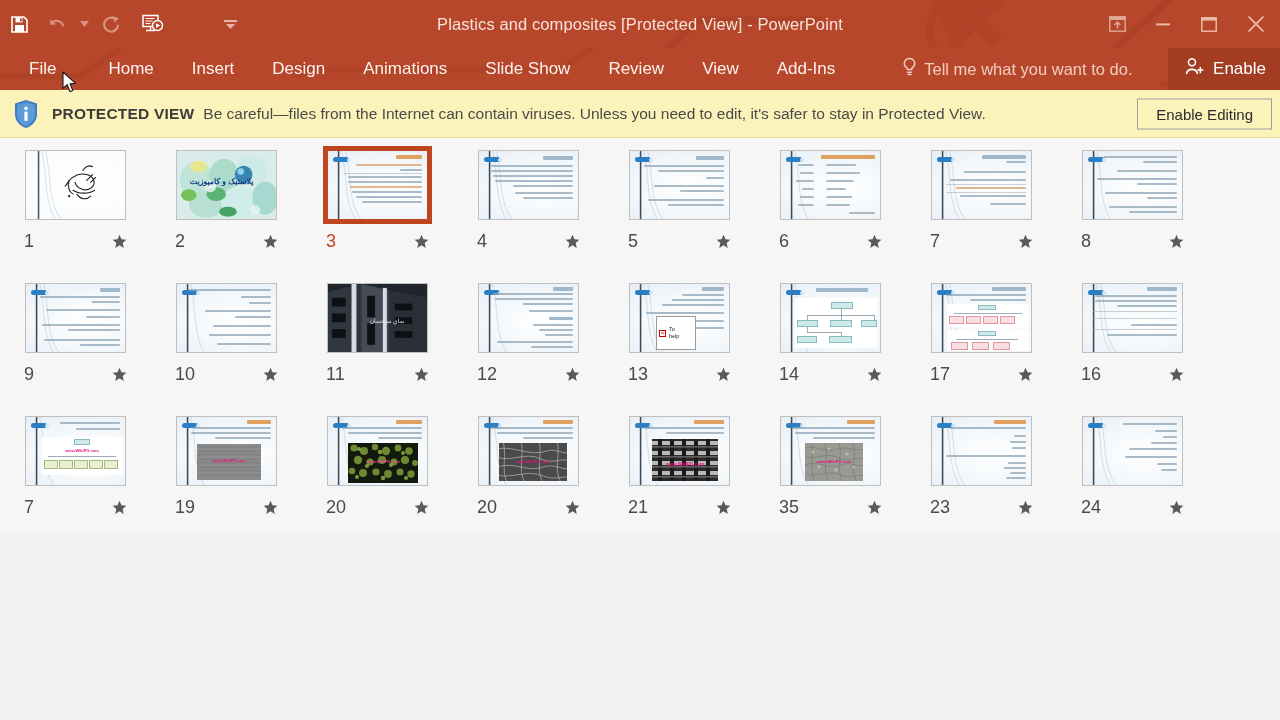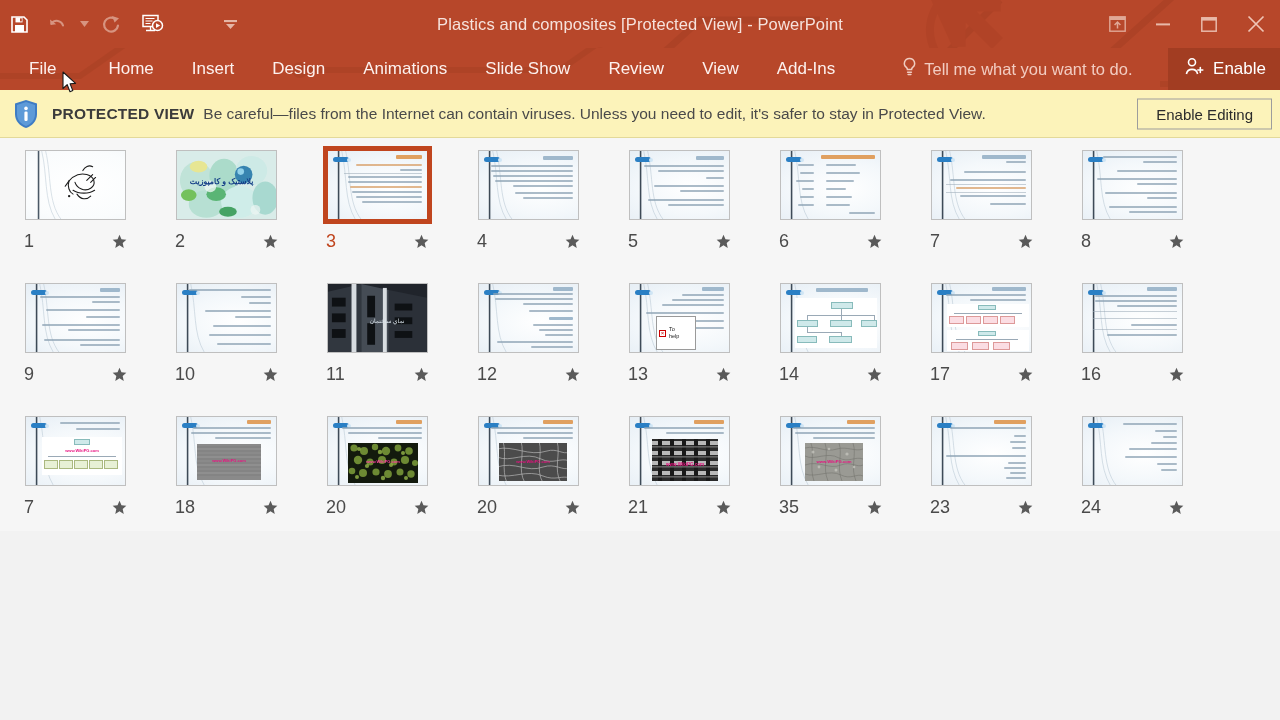--- a/index.html
+++ b/index.html
@@ -903,21 +903,21 @@
             <path d="M0 3 H64 M0 7 H64 M0 11 H64 M0 15 H64 M0 19 H64 M0 23 H64 M0 27 H64 M0 31 H64"></path>
           </g>
           <g stroke="#9d9d9d" stroke-width=".5">
                 <path d="M0 5 H64 M0 13 H64 M0 21 H64 M0 29 H64"></path>
               </g>
         </svg>
         <div class="t-wm" style="top:41px;left:20px;width:64px">www.WikiPG.com</div>
       </div>
         </div>
       <div class="smeta">
-          <span class="snum">18</span>
+          <span class="snum">19</span>
         <svg class="star" viewBox="0 0 16 16">
             <path d="M8 .8 L10.1 5.6 L15.3 6.1 L11.4 9.6 L12.5 14.8 L8 12.1 L3.5 14.8 L4.6 9.6 L.7 6.1 L5.9 5.6 Z" fill="#5a5a5a"></path>
           </svg>
       </div>
     </div>
 
     <div class="scell">
       <div class="thumb-wrap">
           <div class="thumb">
         <div class="t-gradient"></div>

